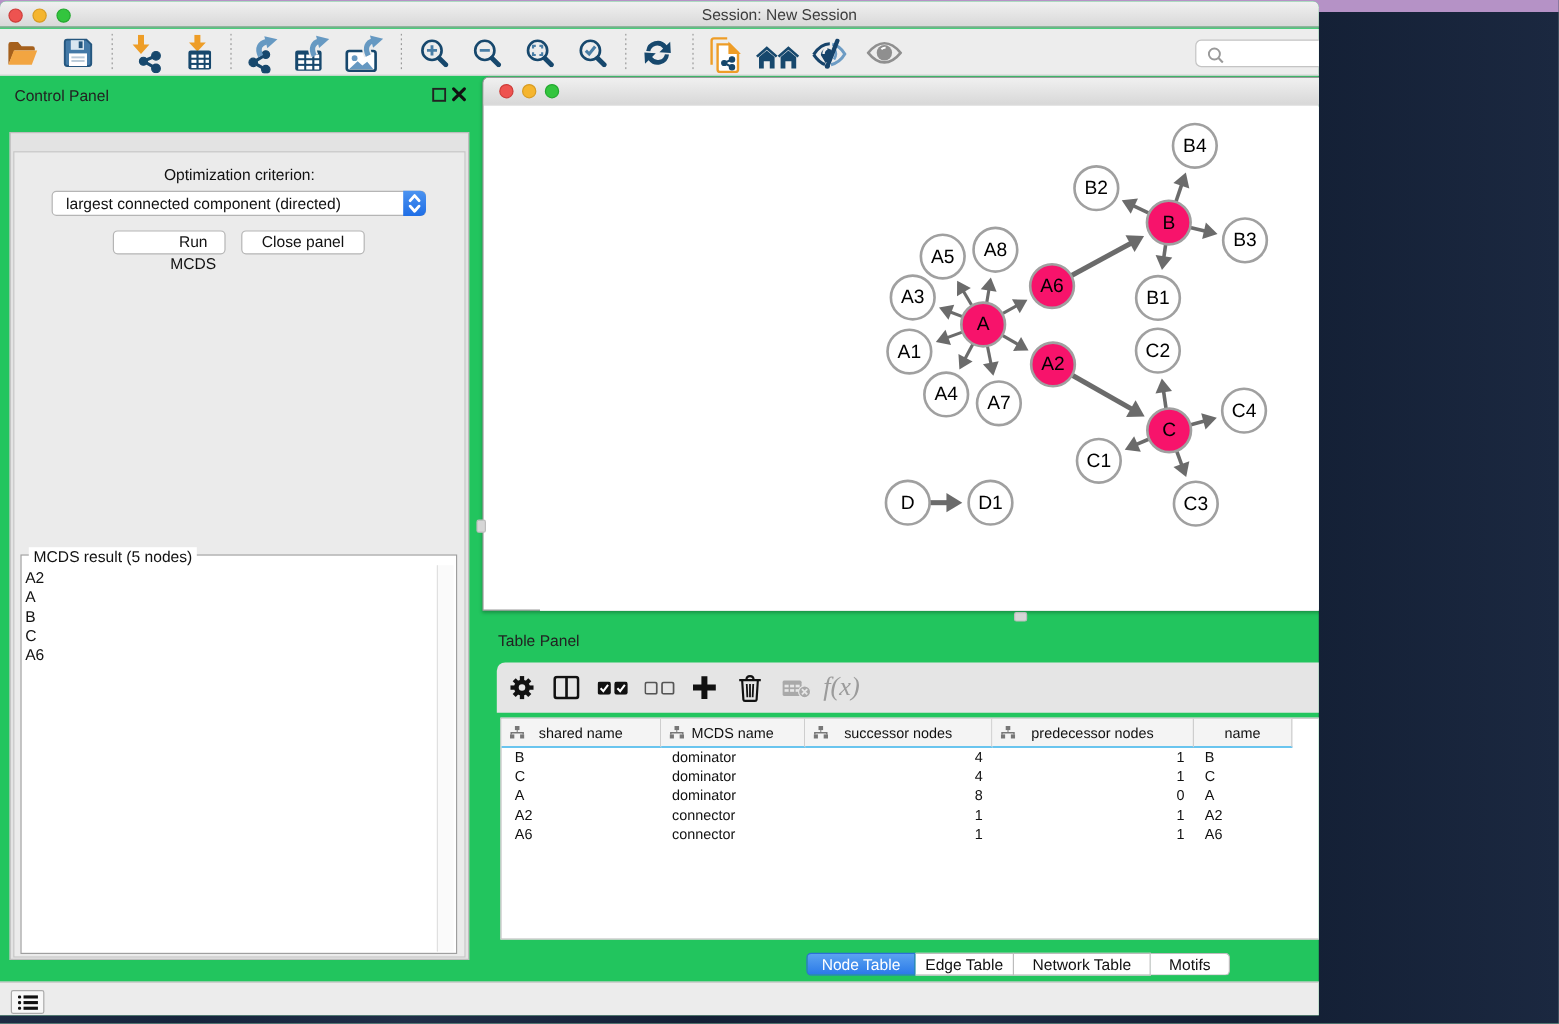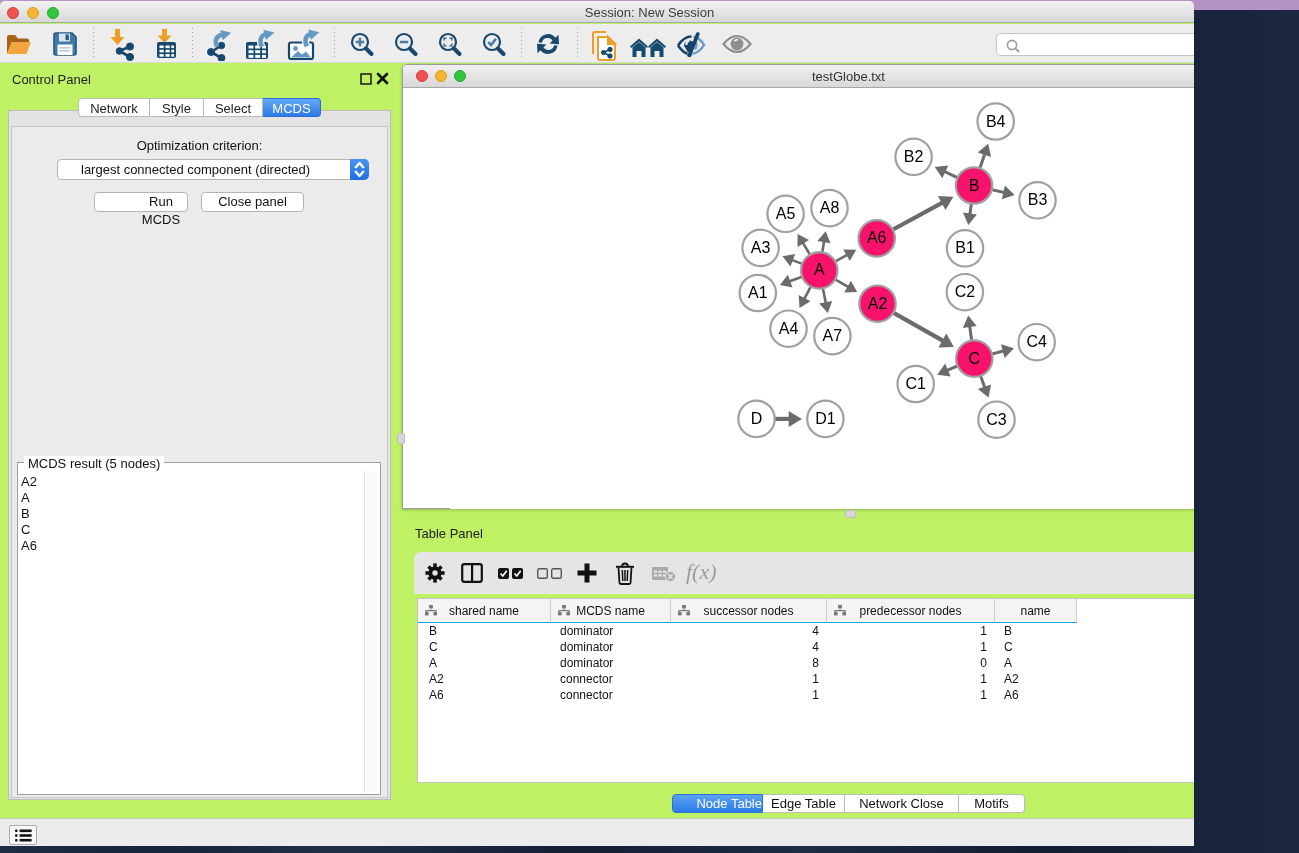--- a/index.html
+++ b/index.html
@@ -1,40 +1,40 @@
 <!DOCTYPE html>
 <html><head>
 <meta charset="utf-8">
 <style>
 * { margin:0; padding:0; box-sizing:border-box; }
 html,body { width:1299px; height:853px; overflow:hidden; }
 body { font-family:"Liberation Sans", sans-serif; background:linear-gradient(90deg,#1e2b44 0%,#16243c 12%,#202e48 26%,#131f35 45%,#1d2b45 62%,#121e33 80%,#1b2840 100%); position:relative; }
 .abs { position:absolute; }
 #deskTop { left:0; top:0; width:1299px; height:10px; background:#b592c6; }
-#win { left:0; top:1px; width:1194px; height:845px; background:#bef264; border-radius:5px 5px 0 0; overflow:hidden; }
+#win { left:0; top:1px; width:1099px; height:845px; background:#22c55e; border-radius:5px 5px 0 0; overflow:hidden; }
 #titlebar { left:0; top:0; width:1299px; height:22px; background:linear-gradient(#f1f1f1,#d8d8d8); border-bottom:1px solid #a6a6a6; }
 .tl { position:absolute; top:6px; width:12px; height:12px; border-radius:50%; }
 #title { width:100%; text-align:center; font-size:13px; color:#3c3c3c; top:4px; }
 #toolbar { left:0; top:23px; width:1299px; height:39px; background:#ededed; border-bottom:1px solid #dadada; }
 .sep { position:absolute; top:4px; height:31px; width:1px; background-image:linear-gradient(#9a9a9a 33%, rgba(0,0,0,0) 0%); background-size:1px 4px; }
 .tbi { position:absolute; top:29px; }
 #searchbox { left:996px; top:9px; width:294px; height:23px; background:#fff; border:1px solid #c4c4c4; border-radius:5px; }
 
 
 #cp-title { left:12px; top:71px; font-size:13px; color:#222; }
 #cp-outer { left:8px; top:109px; width:383px; height:690px; border:1px solid #bdbdbd; background:#e3e3e3; }
 #cp-inner { left:11px; top:125px; width:377px; height:672px; border:1px solid #c6c6c6; background:#ebebeb; }
 .tabrow { position:absolute; display:flex; }
 .tab { height:19px; background:#fff; border:1px solid #b9b9b9; border-left:none; font-size:13px; color:#222; text-align:center; line-height:19px; }
 .tab.first { border-left:1px solid #b9b9b9; border-radius:4px 0 0 4px; }
 .tab.last { border-radius:0 4px 4px 0; }
 .tab.sel { background:linear-gradient(#66a8f4,#2c7ae8); border-color:#2c6fd8; color:#fff; }
 #cptabs { left:78px; top:97px; }
 #opt-label { left:12px; top:137px; width:375px; text-align:center; font-size:13px; color:#111; }
-#opt-select { left:43px; top:158px; width:312px; height:21px; background:#fff; border:1px solid #b5b5b5; border-radius:4px; font-size:13px; color:#111; line-height:19px; padding-left:23px;margin-left:14px; }
+#opt-select { left:43px; top:158px; width:312px; height:21px; background:#fff; border:1px solid #b5b5b5; border-radius:4px; font-size:13px; color:#111; line-height:19px; padding-left:11px; }
 #opt-step { right:-1px; top:-1px; width:19px; height:21px; border-radius:0 5px 5px 0; background:linear-gradient(#4b93f0,#1f6ee6); }
 .btn { position:absolute; height:20px; background:#fff; border:1px solid #b5b5b5; border-radius:4px; font-size:13px; color:#111; text-align:center; line-height:18px; }
 #mcds-box { left:17px; top:461px; width:364px; height:333px; border:1px solid #9f9f9f; background:#fff; }
 #mcds-legend { left:24px; top:455px; background:#fff; padding:0 4px; font-size:13px; color:#111; }
 #mcds-list { left:21px; top:473px; font-size:13px; color:#111; line-height:16px; }
 #mcds-scroll { right:2px; top:8px; width:14px; height:322px; background:#fafafa; border-left:1px solid #e0e0e0; }
 
 
 #netframe { left:402px; top:63px; width:893px; height:445px; border:1px solid #9b9b9b; border-radius:5px 5px 0 0; background:#fff; box-shadow:0 1px 3px rgba(0,0,0,0.25); }
 #nettitle { left:0; top:0; width:100%; height:23px; background:linear-gradient(#f0f0f0,#d8d8d8); border-bottom:1px solid #a8a8a8; border-radius:4px 4px 0 0; }
@@ -234,47 +234,40 @@
 
 <svg class="abs" style="left:360px; top:72px" width="12" height="12" viewBox="0 0 12 12">
       <rect x="1" y="1" width="10" height="10" fill="none" stroke="#222" stroke-width="1.6"></rect>
     </svg>
 <svg class="abs" style="left:376px; top:71px" width="13" height="13" viewBox="0 0 13 13">
       <path d="M2 2 L11 11 M11 2 L2 11" stroke="#111" stroke-width="2.6" stroke-linecap="round"></path>
     </svg>
 
   <div class="abs" id="cp-outer"></div>
   <div class="abs" id="cp-inner"></div>
-  <div class="abs tabrow" id="cptabs">
-    <div class="tab first" style="width:72px;">Network</div>
-    <div class="tab" style="width:54px;">Style</div>
-    <div class="tab" style="width:59px;">Select</div>
-    <div class="tab last sel" style="width:58px;">MCDS</div>
-  </div>
   <div class="abs" id="opt-label">Optimization criterion:</div>
   <div class="abs" id="opt-select">largest connected component (directed)
     <div class="abs" id="opt-step"><svg width="19" height="21" viewBox="0 0 19 21">
           <path d="M5.8 8.2 L9.5 4 L13.2 8.2" stroke="#fff" stroke-width="2.4" fill="none" stroke-linecap="round" stroke-linejoin="round"></path>
           <path d="M5.8 12.8 L9.5 17 L13.2 12.8" stroke="#fff" stroke-width="2.4" fill="none" stroke-linecap="round" stroke-linejoin="round"></path>
         </svg></div>
   </div>
   <div class="btn" style="left:94px; top:191px; width:94px;padding-left:40px;">Run MCDS</div>
   <div class="btn" style="left:201px; top:191px; width:103px;">Close panel</div>
   <div class="abs" id="mcds-box">
     <div class="abs" id="mcds-scroll"></div>
   </div>
   <div class="abs" id="mcds-legend">MCDS result (5 nodes)</div>
   <div class="abs" id="mcds-list">A2<br>A<br>B<br>C<br>A6</div>
 
   <div class="abs" id="netframe">
     <div class="abs" id="nettitle">
       <div class="tl" style="left:13px; top:5px; background:#ee5350; border:1px solid #ce3e3b;"></div>
       <div class="tl" style="left:32px; top:5px; background:#f5b52e; border:1px solid #d89c22;"></div>
       <div class="tl" style="left:51px; top:5px; background:#33c53e; border:1px solid #24a930;"></div>
-      <div class="abs" style="width:100%; text-align:center; top:4px; font-size:13px; color:#333;">testGlobe.txt</div>
     </div>
     <div class="abs" id="netcanvas">
       <svg width="891" height="420" font-family="&quot;Liberation Sans&quot;, sans-serif">
 <line x1="354.8" y1="186.7" x2="337.1" y2="193.2" stroke="#6b6b6b" stroke-width="2.6"></line>
 <polygon points="329.9,195.9 337.9,185.8 342.5,198.4" fill="#6b6b6b"></polygon>
 <line x1="382.8" y1="189.1" x2="400.4" y2="199.2" stroke="#6b6b6b" stroke-width="2.6"></line>
 <polygon points="407.1,203.0 394.2,203.4 400.9,191.8" fill="#6b6b6b"></polygon>
 <line x1="354.8" y1="175.9" x2="339.7" y2="170.1" stroke="#6b6b6b" stroke-width="2.6"></line>
 <polygon points="332.5,167.3 345.2,165.0 340.4,177.5" fill="#6b6b6b"></polygon>
 <line x1="362.1" y1="195.1" x2="353.1" y2="212.1" stroke="#6b6b6b" stroke-width="2.6"></line>
@@ -516,23 +509,23 @@
 </div>
 <div class="tr" style="left:0; top:89px; width:659px;">
 <span style="position:absolute; left:11px;">A6</span>
 <span style="position:absolute; left:142px;">connector</span>
 <span style="position:absolute; left:387px; width:14px; text-align:right;">1</span>
 <span style="position:absolute; left:555px; width:14px; text-align:right;">1</span>
 <span style="position:absolute; left:586px;">A6</span>
 </div>
   </div>
   <div class="abs tabrow" id="tptabs">
-    <div class="tab2 first" style="width:91px; background:linear-gradient(#5ba2f0,#2b7ae9); border-color:#2c6fd8; color:#fff; border-left:1px solid #2c6fd8; border-radius:4px 0 0 4px;text-align:right;">Node Table</div>
+    <div class="tab2 first" style="width:91px; background:linear-gradient(#5ba2f0,#2b7ae9); border-color:#2c6fd8; color:#fff; border-left:1px solid #2c6fd8; border-radius:4px 0 0 4px;">Node Table</div>
     <div class="tab2" style="width:82px;">Edge Table</div>
-    <div class="tab2" style="width:114px;">Network Close</div>
+    <div class="tab2" style="width:114px;">Network Table</div>
     <div class="tab2 last" style="width:66px; border-radius:0 4px 4px 0;">Motifs</div>
   </div>
 
   <div class="abs" id="statusbar">
     <div class="abs" id="listbtn">
         <svg style="position:absolute; left:5px; top:3px" width="17" height="13" viewBox="0 0 17 13">
 <g fill="#111">
             <rect x="0" y="0.5" width="2.6" height="2.6" rx="1"></rect>
             <rect x="0" y="5.2" width="2.6" height="2.6" rx="1"></rect>
             <rect x="0" y="9.9" width="2.6" height="2.6" rx="1"></rect>

